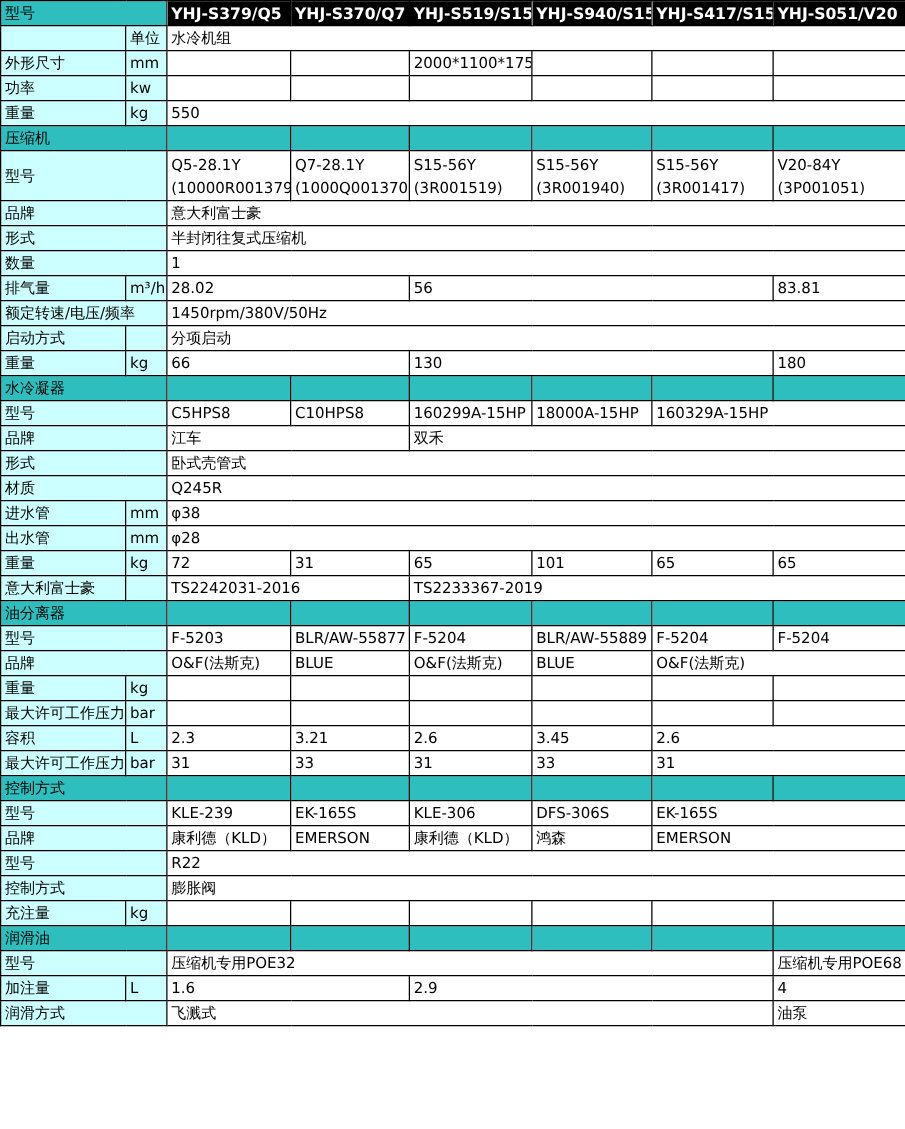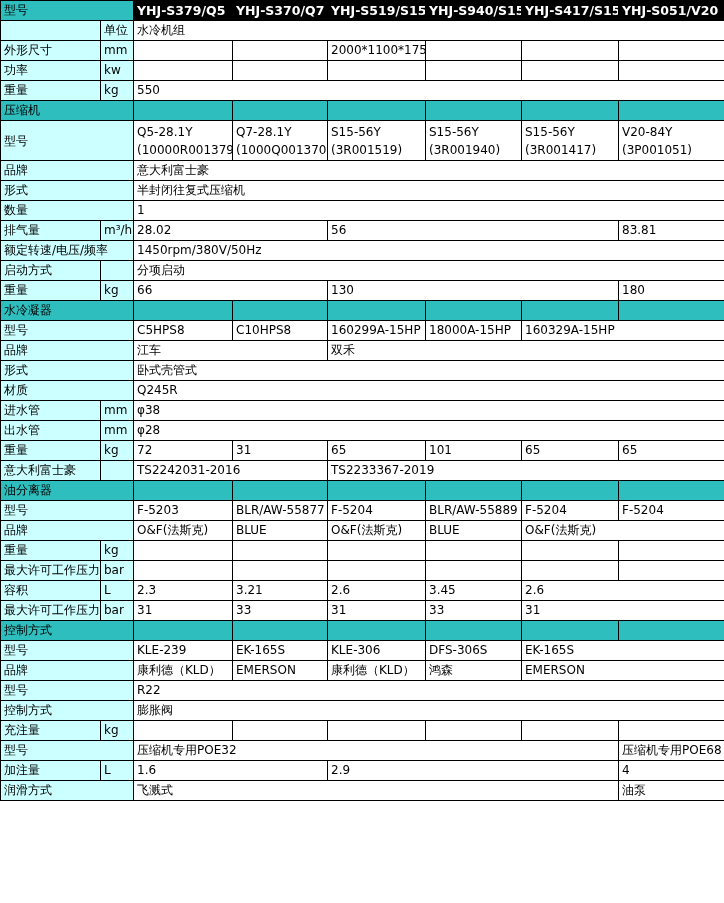--- a/index.html
+++ b/index.html
@@ -295,20 +295,29 @@
           <td class="l al-l">充注量</td>
           <td class="l al-l">kg</td>
           <td class="d al-l"></td>
           <td class="d al-l"></td>
           <td class="d al-l"></td>
           <td class="d al-l"></td>
           <td class="d al-l"></td>
           <td class="d al-l"></td>
         </tr>
         <tr>
+          <td colspan="2" class="s al-c">润滑油</td>
+          <td class="s al-l"></td>
+          <td class="s al-l"></td>
+          <td class="s al-l"></td>
+          <td class="s al-l"></td>
+          <td class="s al-l"></td>
+          <td class="s al-l"></td>
+        </tr>
+        <tr>
           <td colspan="2" class="l al-c">型号</td>
           <td colspan="5" class="d al-c">压缩机专用POE32</td>
           <td class="d al-l">压缩机专用POE68</td>
         </tr>
         <tr>
           <td class="l al-l">加注量</td>
           <td class="l al-l">L</td>
           <td colspan="2" class="d al-c">1.6</td>
           <td colspan="3" class="d al-c">2.9</td>
           <td class="d al-l">4</td>

